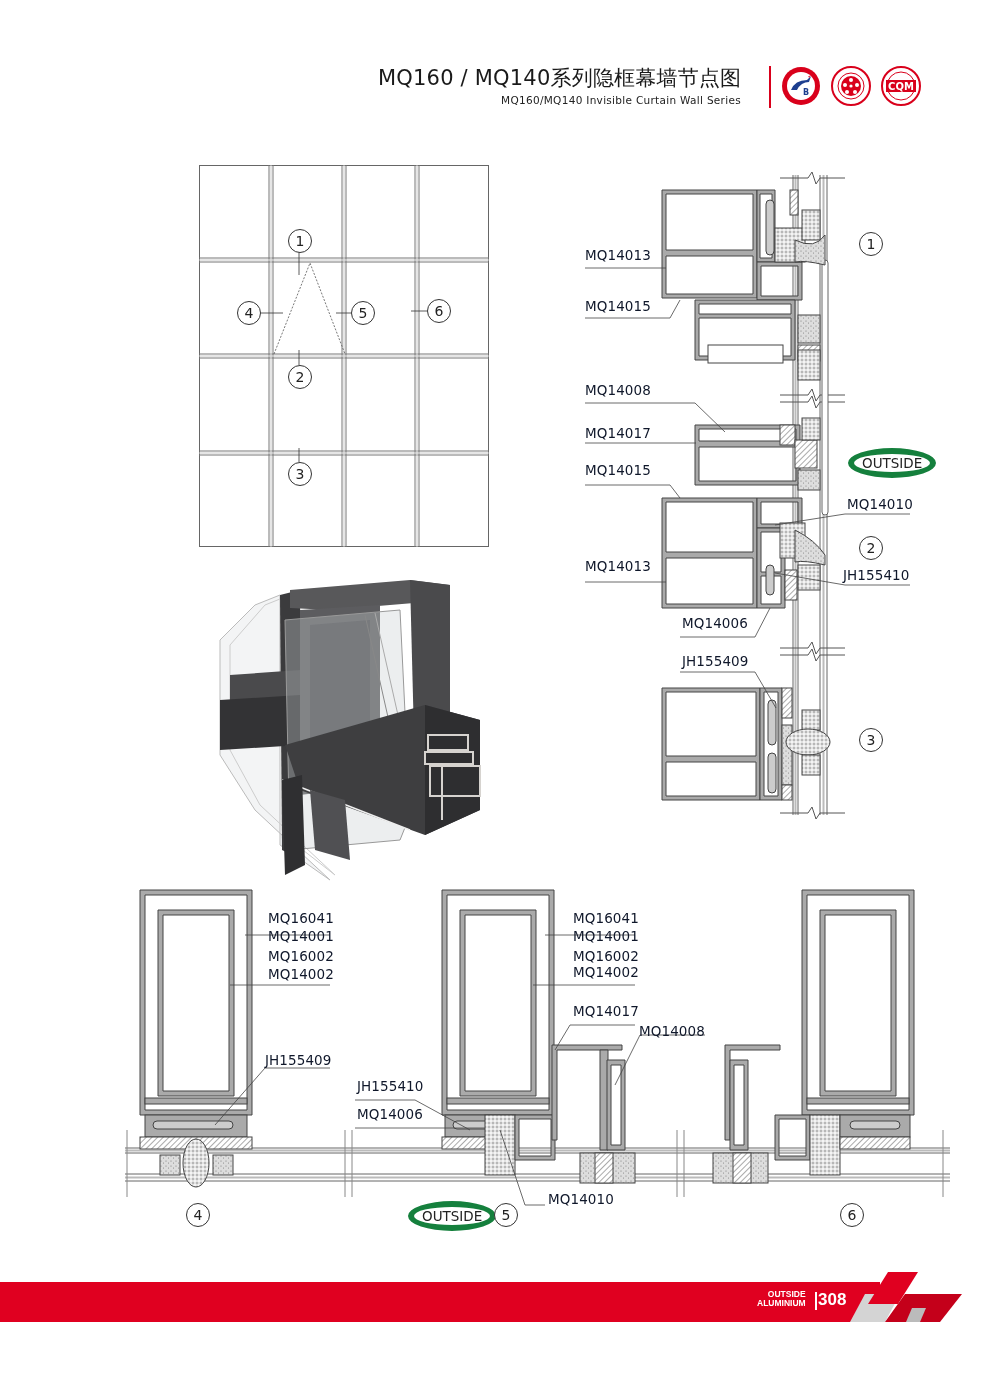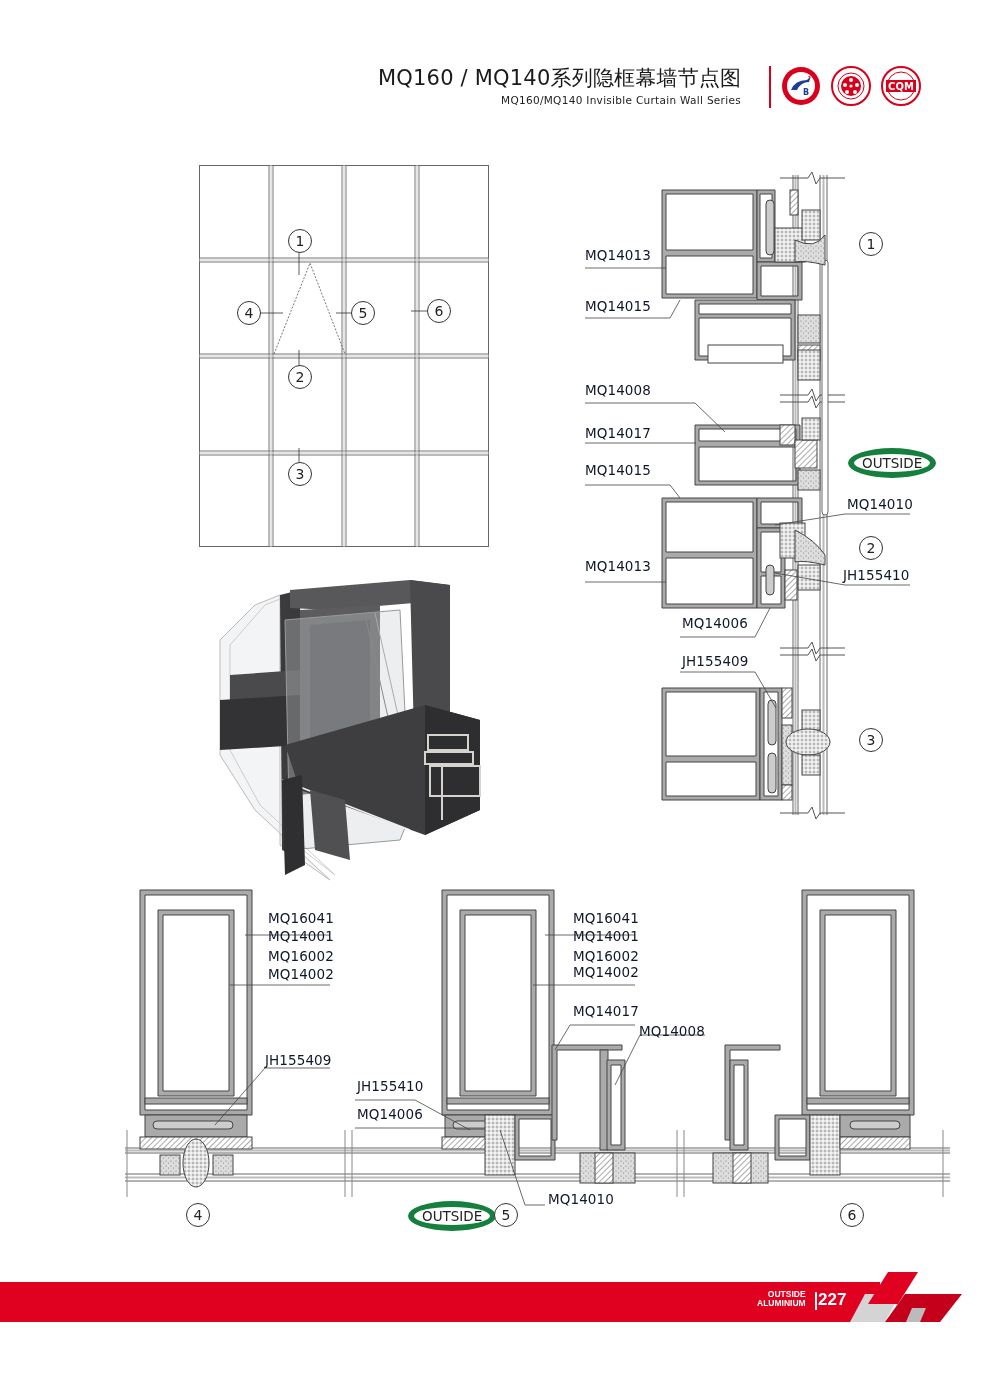--- a/index.html
+++ b/index.html
@@ -359,13 +359,13 @@
   <polygon points="25,22 60,22 45,50 10,50" fill="#d4d4d4"></polygon>
   <polygon points="48,0 78,0 58,32 28,32" fill="#e00020"></polygon>
   <polygon points="65,22 122,22 100,50 45,50" fill="#c4001a"></polygon>
   <polygon points="72,36 86,36 80,50 66,50" fill="#bbb"></polygon>
 </svg>
 <div class="abs footer-brand">
   <div>OUTSIDE</div>
   <div>ALUMINIUM</div>
 </div>
 <div class="abs footer-sep"></div>
-<div class="abs footer-page">227</div>
+<div class="abs footer-page">308</div>
 
 </body></html>

